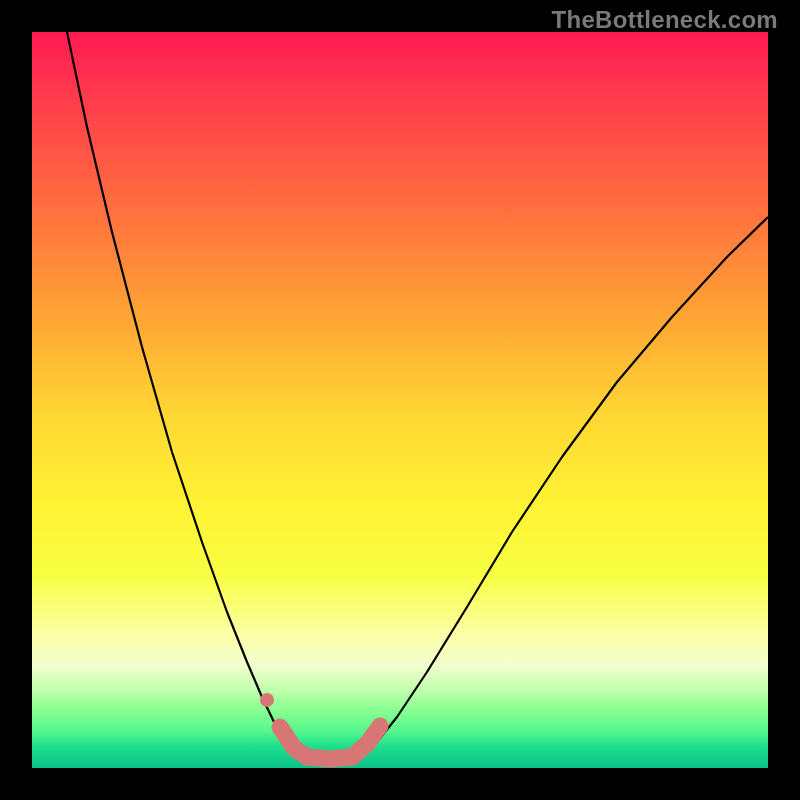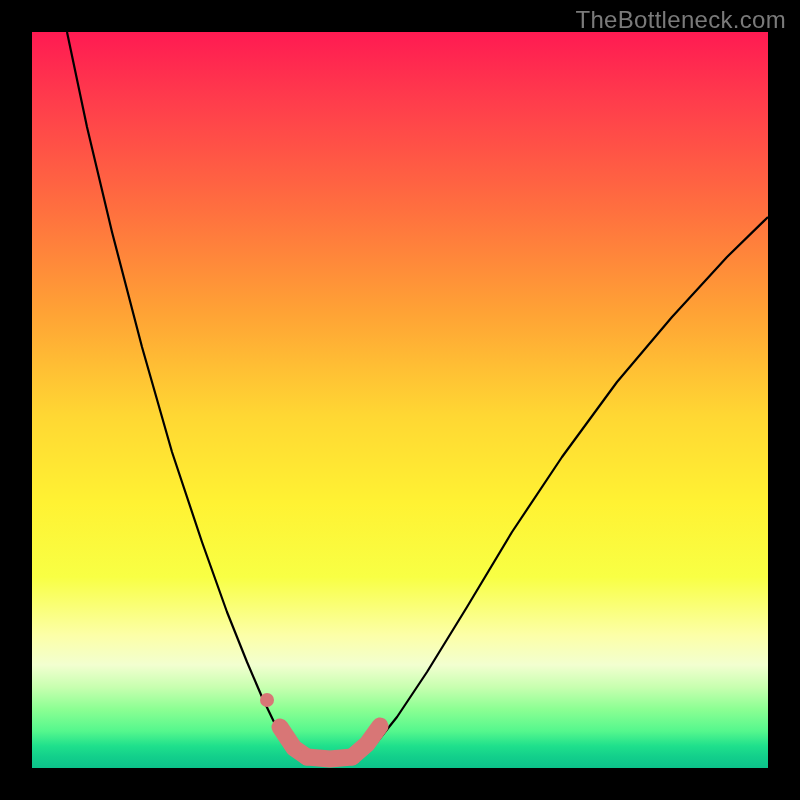--- a/index.html
+++ b/index.html
@@ -40,24 +40,24 @@
       #8cff93 92%,
       #55f78d 95%,
       #1fe08c 97%,
       #12cf8b 98.5%,
       #0cc28a 100%
     );
   }
   .watermark {
     position: absolute;
     top: 6px;
-    right: 14px;
+    right: 22px;
     color: #7a7a7a;
     font-size: 24px;
-    font-weight: 400;
+    font-weight: 700;
     letter-spacing: 0.3px;
     user-select: none;
   }
   svg.curves {
     position: absolute;
     top: 0;
     left: 0;
     width: 736px;
     height: 736px;
     overflow: visible;

